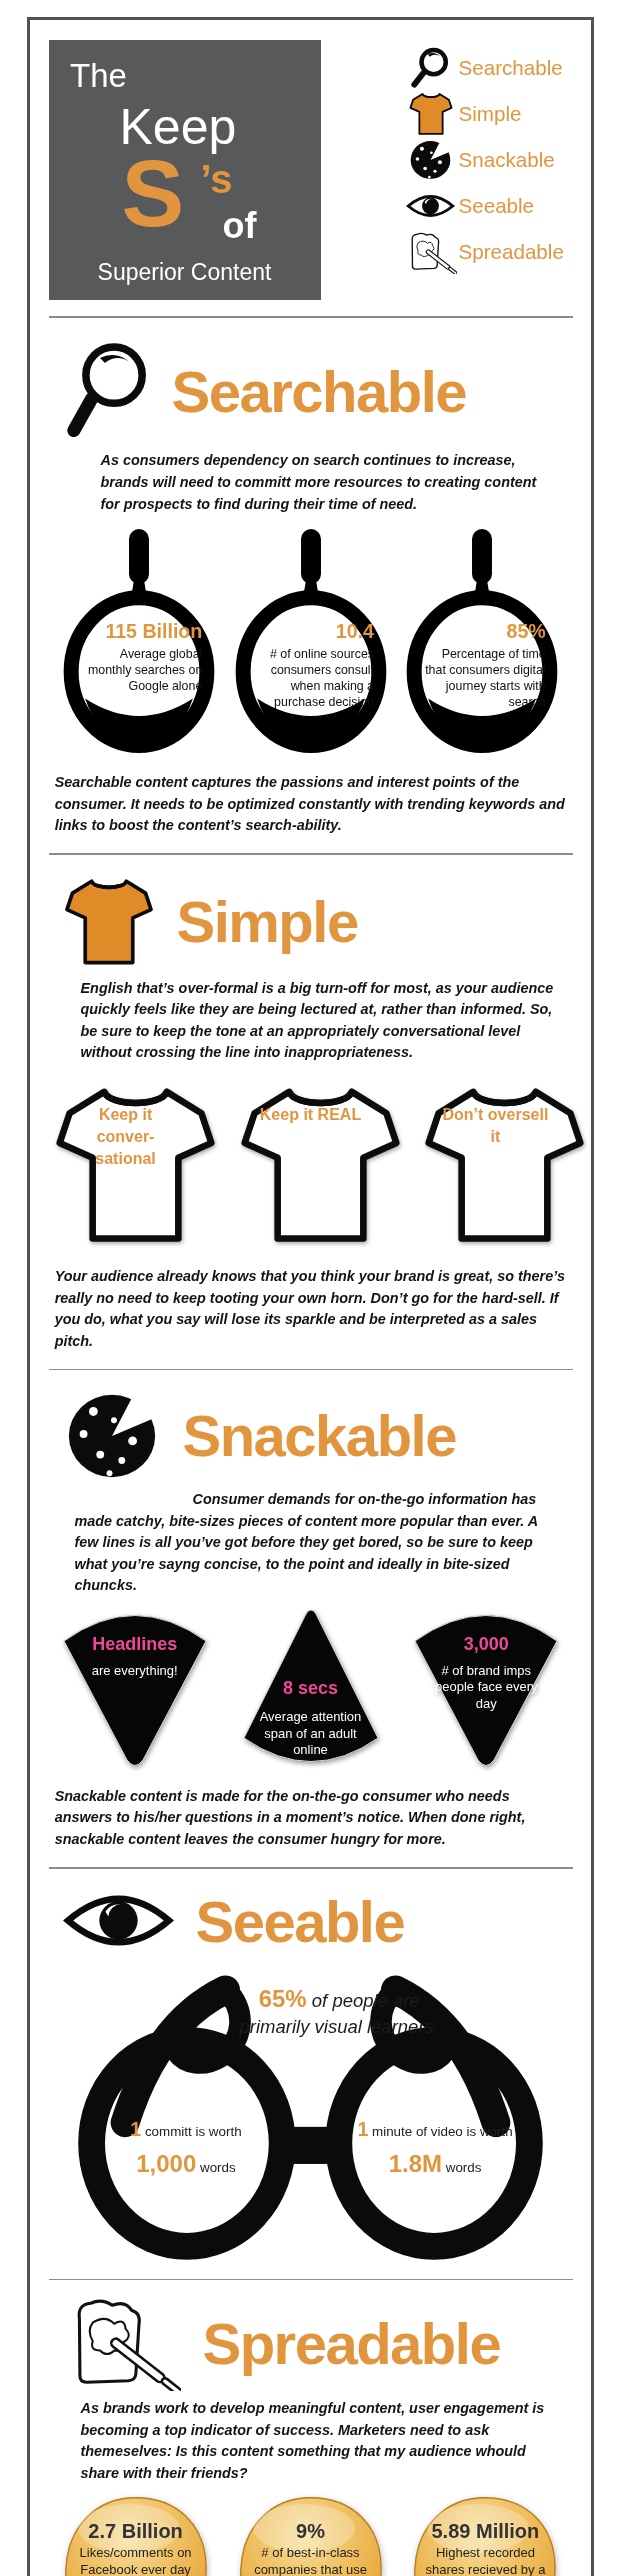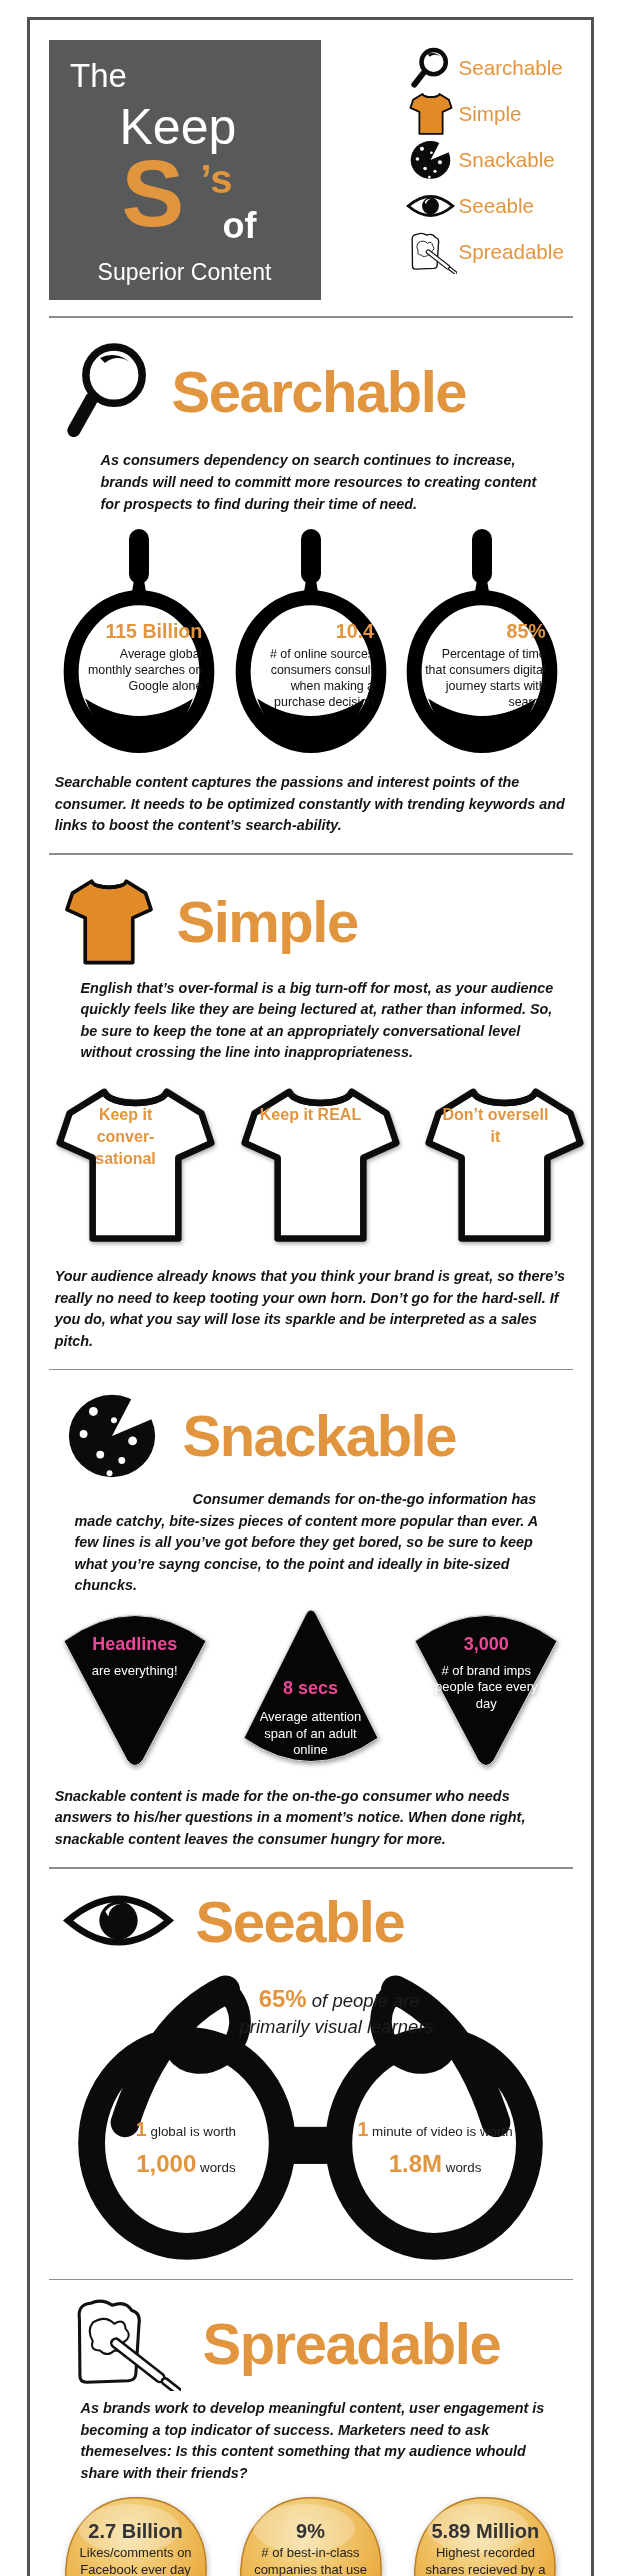--- a/index.html
+++ b/index.html
@@ -366,21 +366,21 @@
       </g>
     </svg>
     <div class="see-stat">
       <div class="see-line">
         <span class="see-pct">65%</span><span> of people are</span>
       </div>
       <div class="see-line">primarily visual learners.</div>
     </div>
     <div class="lens-text lens-left">
       <div class="lens-l1">
-        <span class="lens-num">1</span><span> global is worth</span>
+        <span class="lens-num">1</span><span> committ is worth</span>
       </div>
       <div class="lens-l2">
         <span class="lens-num">1,000</span><span> words</span>
       </div>
     </div>
     <div class="lens-text lens-right">
       <div class="lens-l1">
         <span class="lens-num">1</span><span> minute of video is worth</span>
       </div>
       <div class="lens-l2">

